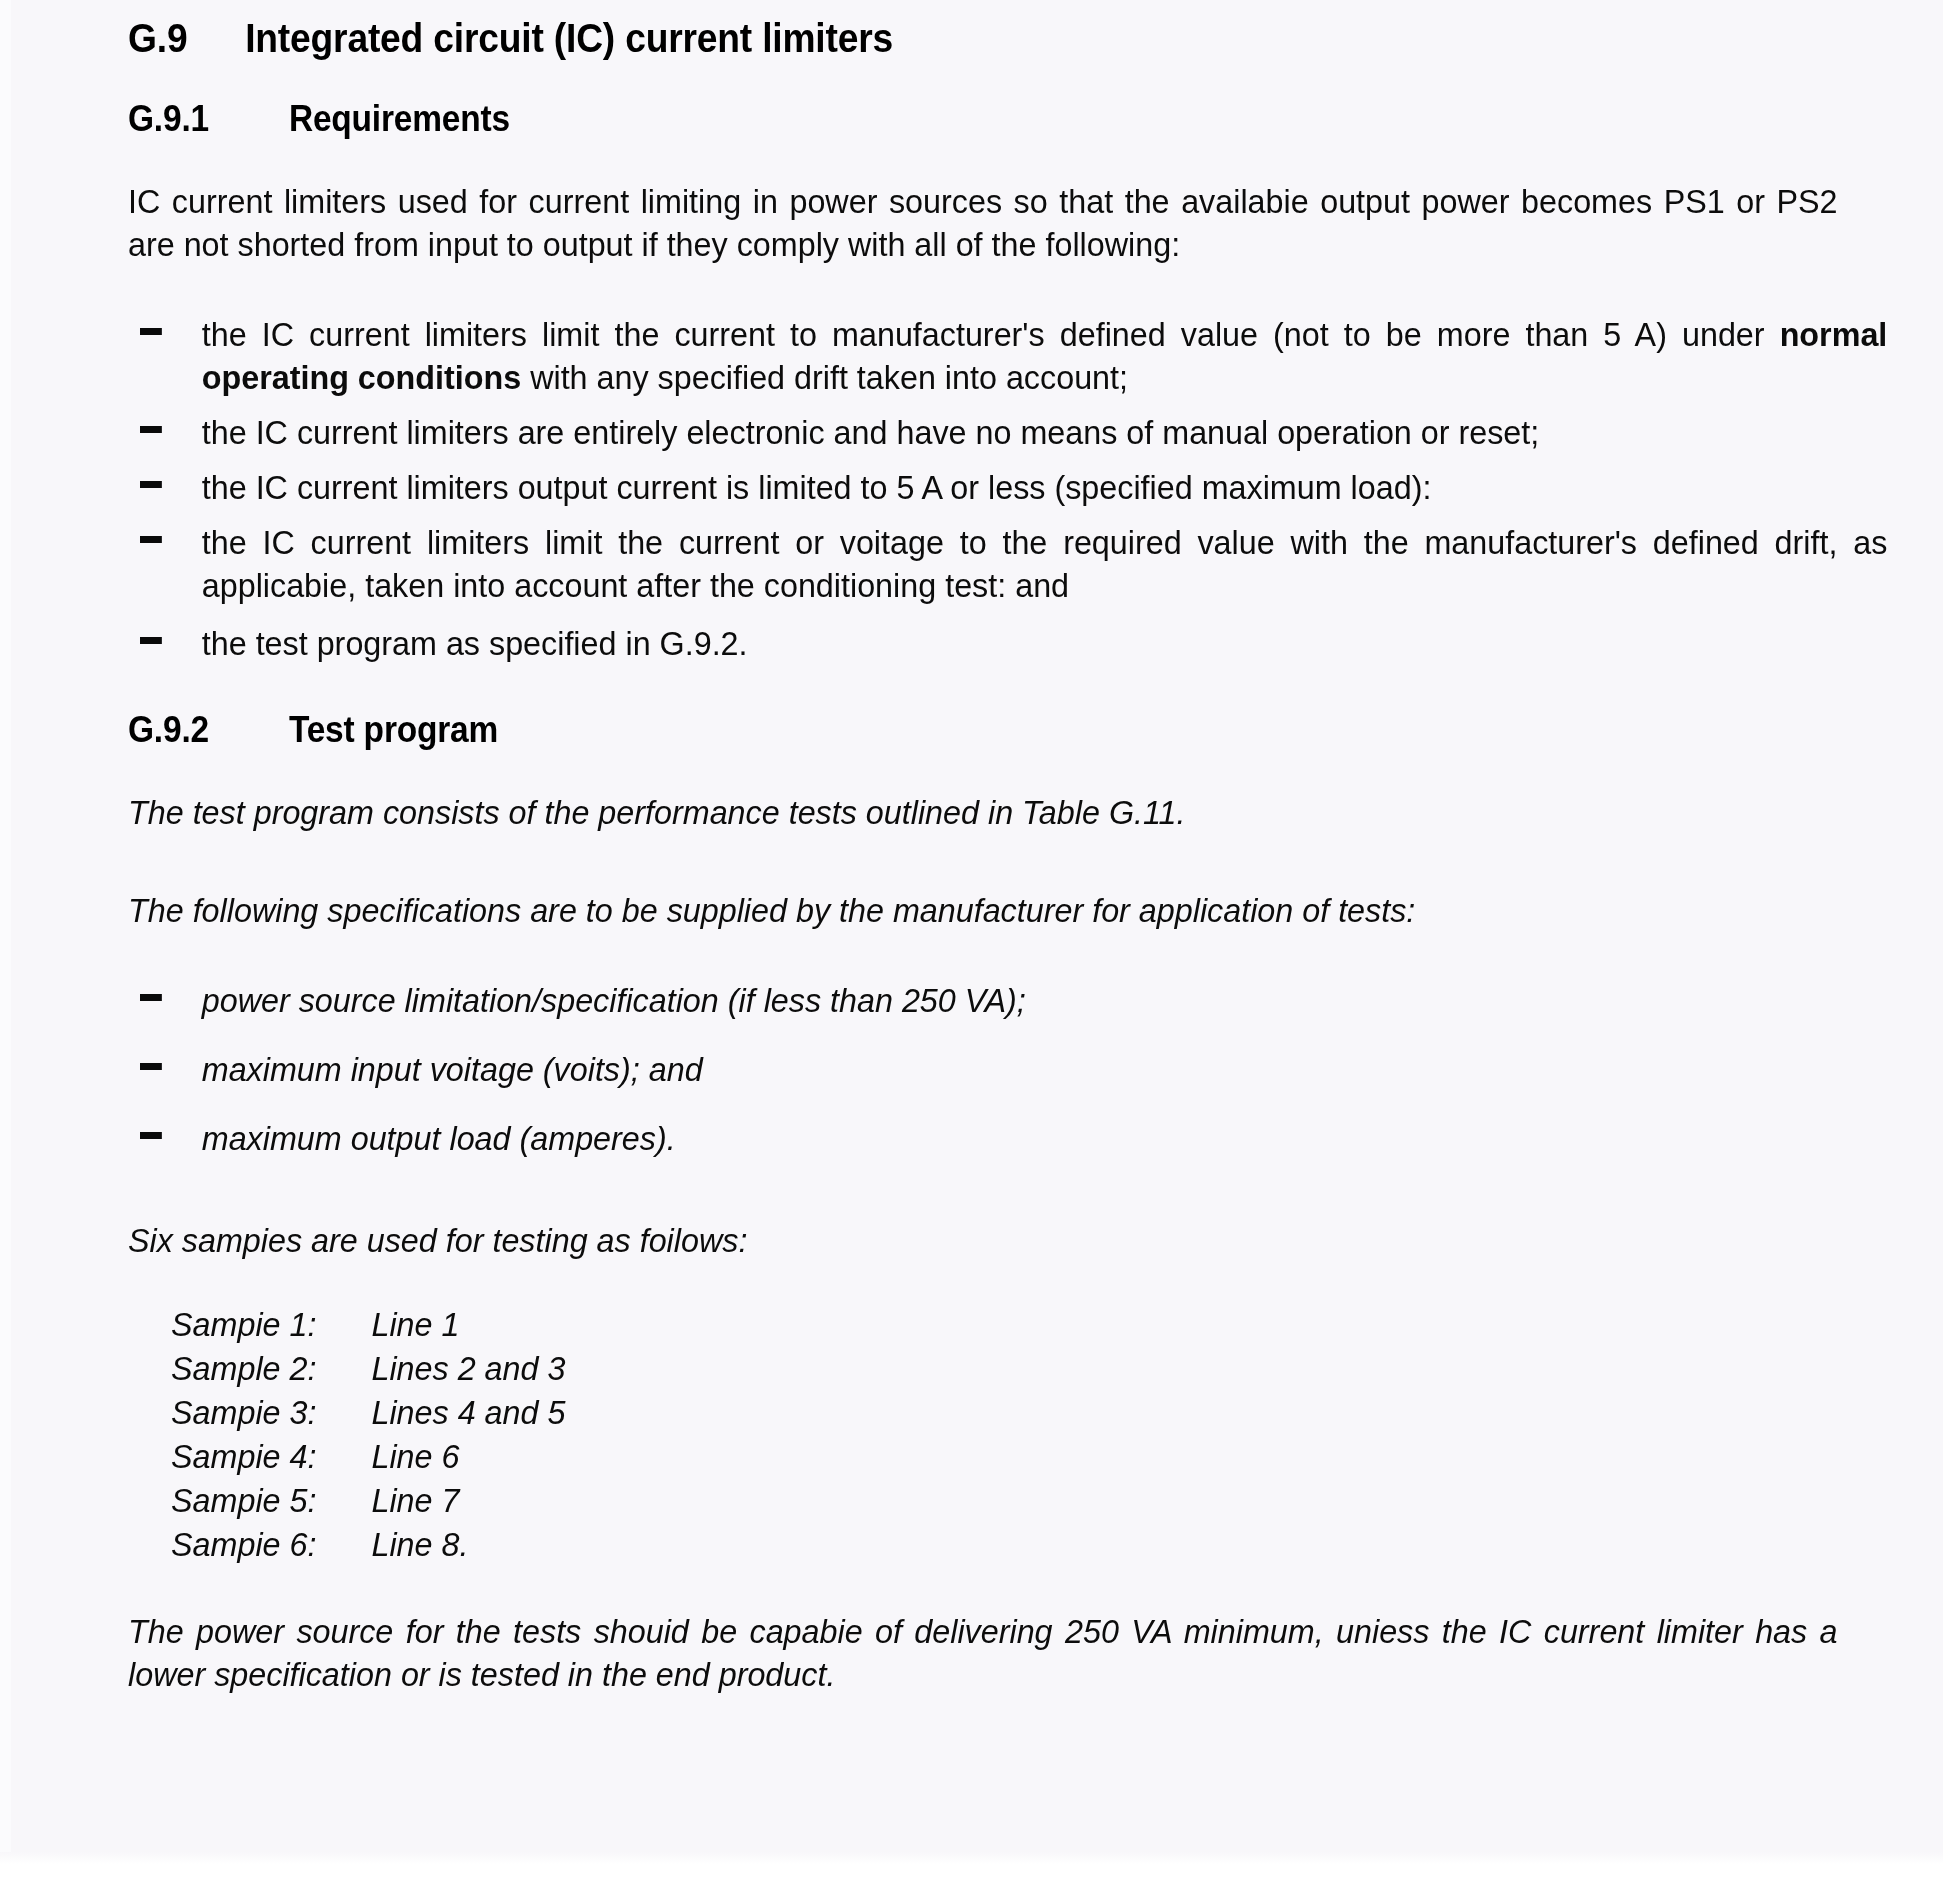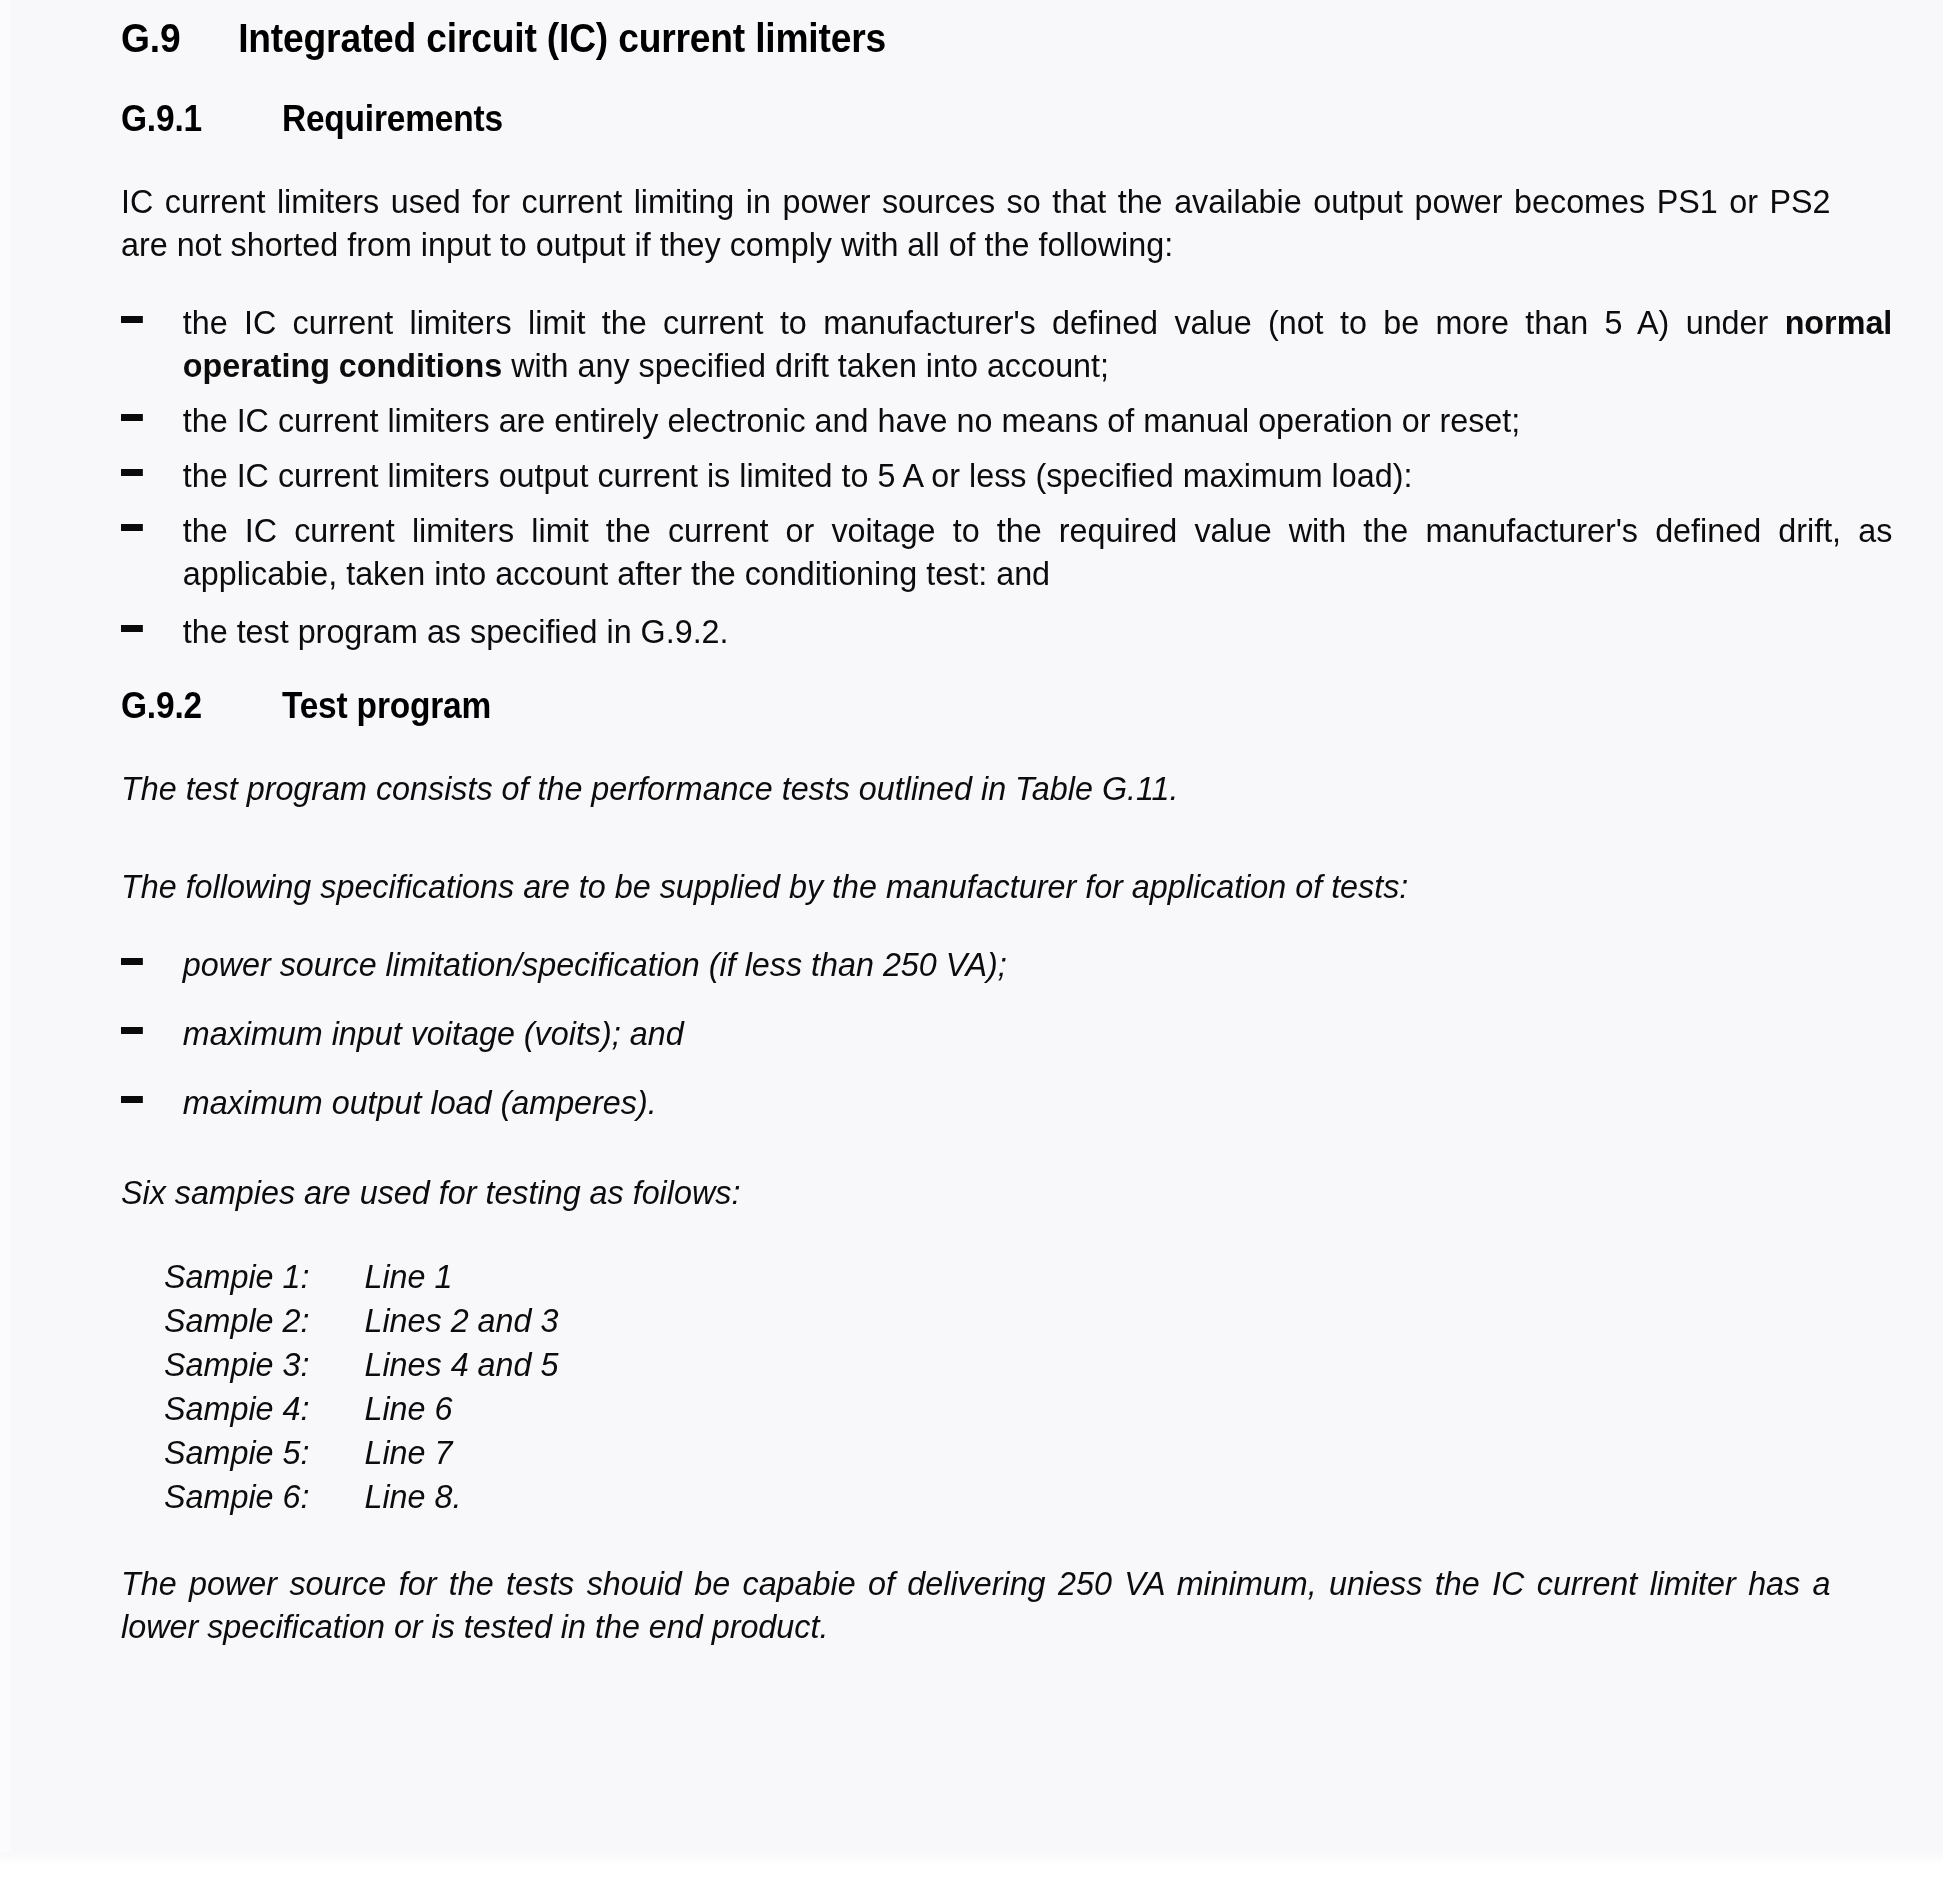--- a/index.html
+++ b/index.html
@@ -36,21 +36,21 @@
     position: absolute;
     left: 0;
     top: 1852px;
     width: 1943px;
     height: 12px;
     background: linear-gradient(to bottom, #f8f7fa, #ffffff);
   }
 
   .content {
     position: absolute;
-    left: 121px;
+    left: 128px;
     top: 0;
     width: 1709px;
   }
 
   
   .h1, .h2 {
     font-weight: bold;
     color: #000000;
     letter-spacing: -0.2px;
     transform: scaleX(0.93);
@@ -89,21 +89,21 @@
     color: #0c0c0c;
     text-align: justify;
     transform: scaleX(0.95);
     transform-origin: left top;
     width: 105.3%;
   }
   .ital.flow { text-align: left; }
 
   
   .bullet-list {
-    margin: 0;
+    margin: 12px;
     padding: 0;
     list-style: none;
   }
   .bullet {
     position: relative;
     padding-left: 65px;
     font-size: 34px;
     line-height: 43px;
     color: #0c0c0c;
     text-align: justify;

